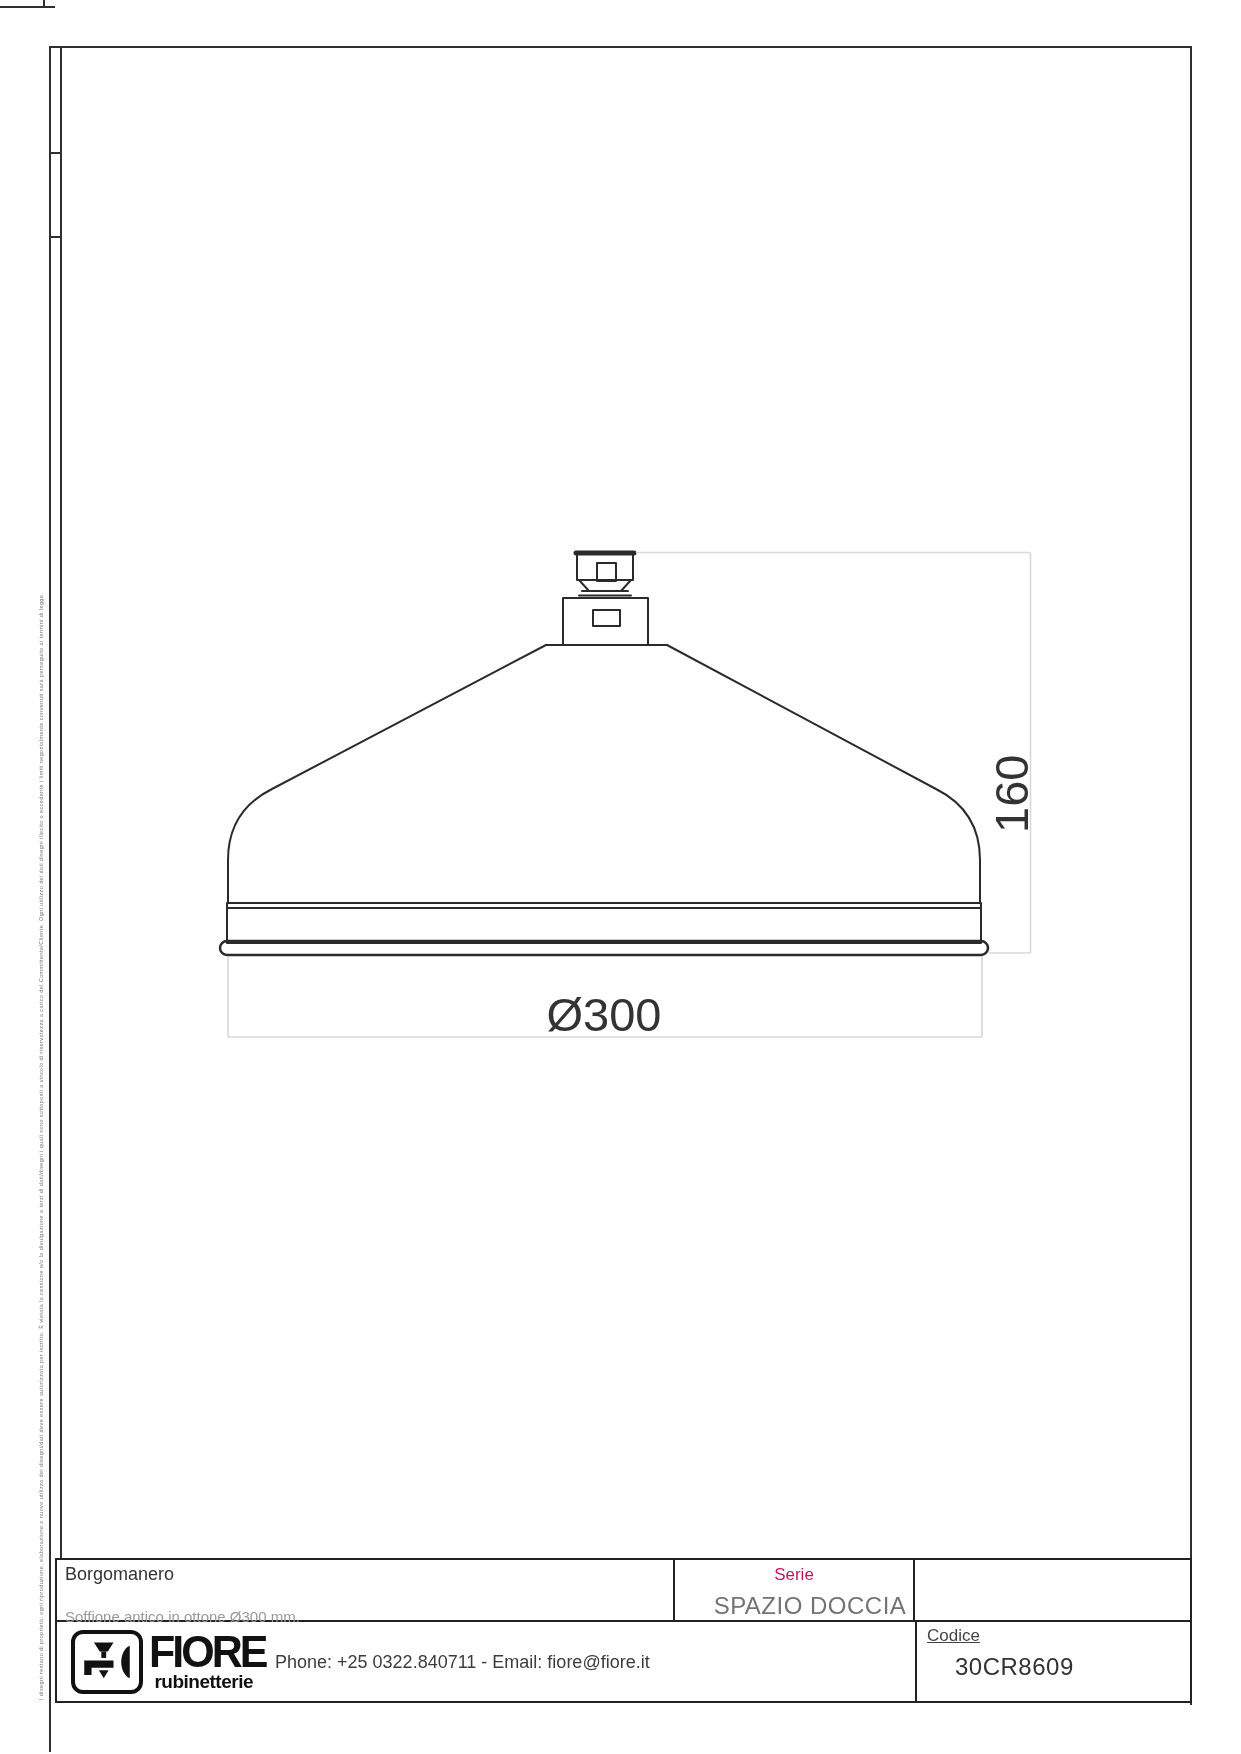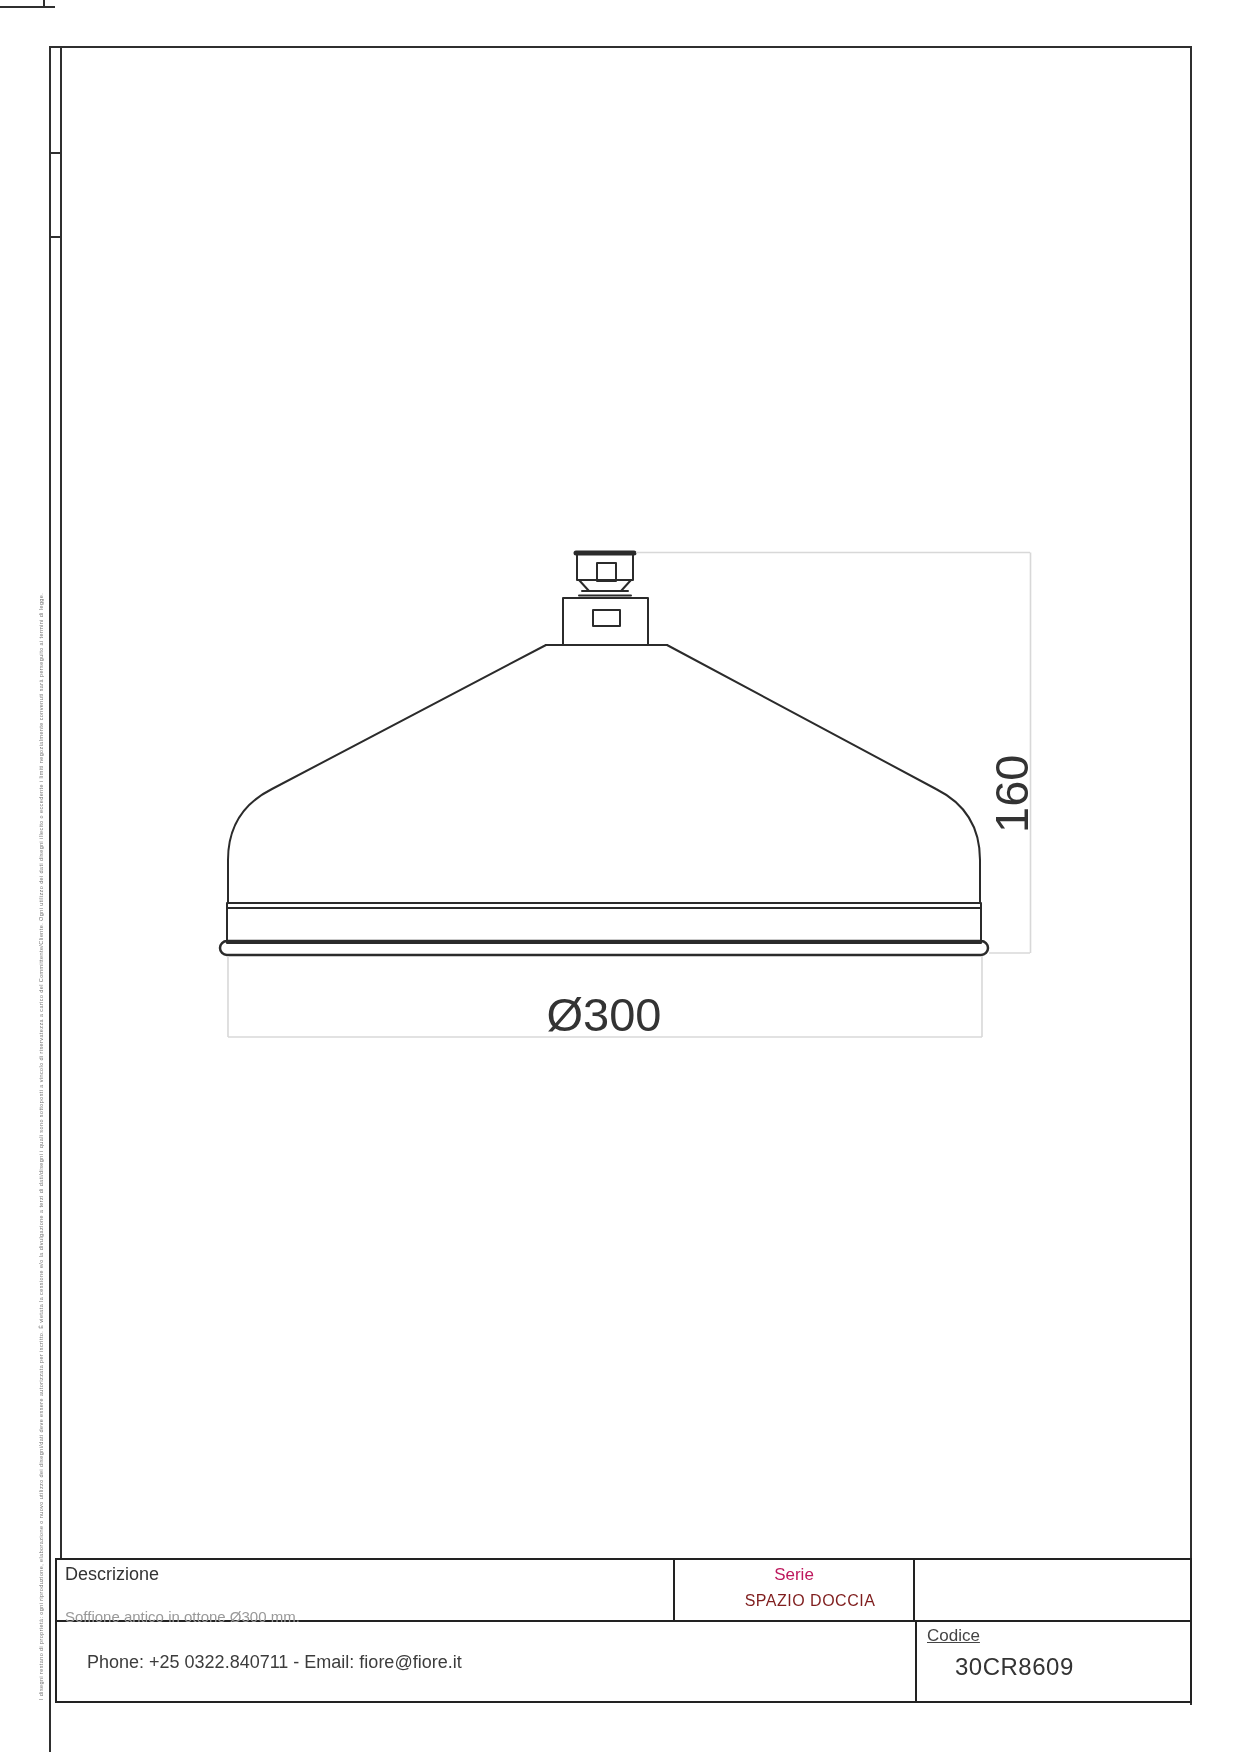--- a/index.html
+++ b/index.html
@@ -34,21 +34,21 @@
   .tb-row2{height:79px;}
   .cell{box-sizing:border-box;}
   .cell-descr{width:618px;border-right:2px solid #222;border-bottom:2px solid #222;padding:4px 8px;}
   .cell-serie{width:240px;border-right:2px solid #222;border-bottom:2px solid #222;text-align:center;padding-top:5px;}
   .cell-r1-empty{flex:1;border-bottom:2px solid #222;}
   .cell-company{width:860px;border-right:2px solid #222;display:flex;align-items:center;padding:4px 8px;}
   .cell-codice{flex:1;padding:4px 10px;}
   .descr-label{font-size:18px;color:#333;}
   .descr-value{font-size:15px;color:#999;margin-top:23px;}
   .serie-label{font-size:17px;color:#be185d;}
-  .serie-value{font-size:16px;color:#7f1d1d;margin-top:7px;letter-spacing:.5px;margin-left:32px;}
+  .serie-value{font-size:24px;color:#737373;margin-top:7px;letter-spacing:.5px;margin-left:32px;}
   .codice-label{font-size:17px;color:#444;text-decoration:underline;}
   .codice-value{font-size:24px;color:#333;margin:7px 0 0 28px;letter-spacing:.5px;}
   
   .logo-wrap{display:flex;align-items:center;margin-left:6px;}
   .logo-box{
     width:64px;height:56px;border:4px solid #111;border-radius:12px;
     display:flex;align-items:center;justify-content:center;flex-shrink:0;background:#fff;
   }
   .logo-text{margin-left:6px;width:104px;}
   .logo-name{
@@ -108,31 +108,48 @@
     <line x1="228" y1="1037" x2="982" y2="1037"></line>
   </g>
 
   <text x="604" y="1031" text-anchor="middle" font-size="47" fill="#333333" font-family="Liberation Sans, sans-serif">Ø300</text>
   <text transform="translate(1028,833) rotate(-90)" font-size="47" fill="#333333" font-family="Liberation Sans, sans-serif">160</text>
 </svg>
 
 <div class="titleblock">
   <div class="tb-row tb-row1">
     <div class="cell cell-descr">
-      <div class="descr-label">Descrizione</div>
+      <div class="descr-label">Borgomanero</div>
       <div class="descr-value">Soffione antico in ottone Ø300 mm.</div>
     </div>
     <div class="cell cell-serie">
       <div class="serie-label">Serie</div>
       <div class="serie-value">SPAZIO DOCCIA</div>
     </div>
     <div class="cell cell-r1-empty"></div>
   </div>
   <div class="tb-row tb-row2">
     <div class="cell cell-company">
+      <div class="logo-wrap">
+        <div class="logo-box">
+          <svg width="52" height="46" viewBox="0 0 64 56">
+            <g fill="#111">
+              <path d="M16 4 L40 4 L33 15 L23 15 Z"></path>
+              <rect x="25" y="15" width="6" height="8"></rect>
+              <path d="M4 26 L40 26 L40 35 L13 35 L13 44 L4 44 Z"></path>
+              <path d="M22 38 L34 38 L28 48 Z"></path>
+              <path d="M60 8 C46 14 46 42 60 48 Z"></path>
+            </g>
+          </svg>
+        </div>
+        <div class="logo-text">
+          <div class="logo-name">FIORE</div>
+          <div class="logo-sub">rubinetterie</div>
+        </div>
+      </div>
       <div class="address">
         <div>Phone: +25 0322.840711 - Email: fiore@fiore.it</div>
       </div>
     </div>
     <div class="cell cell-codice">
       <div class="codice-label">Codice</div>
       <div class="codice-value">30CR8609</div>
     </div>
   </div>
 </div>

